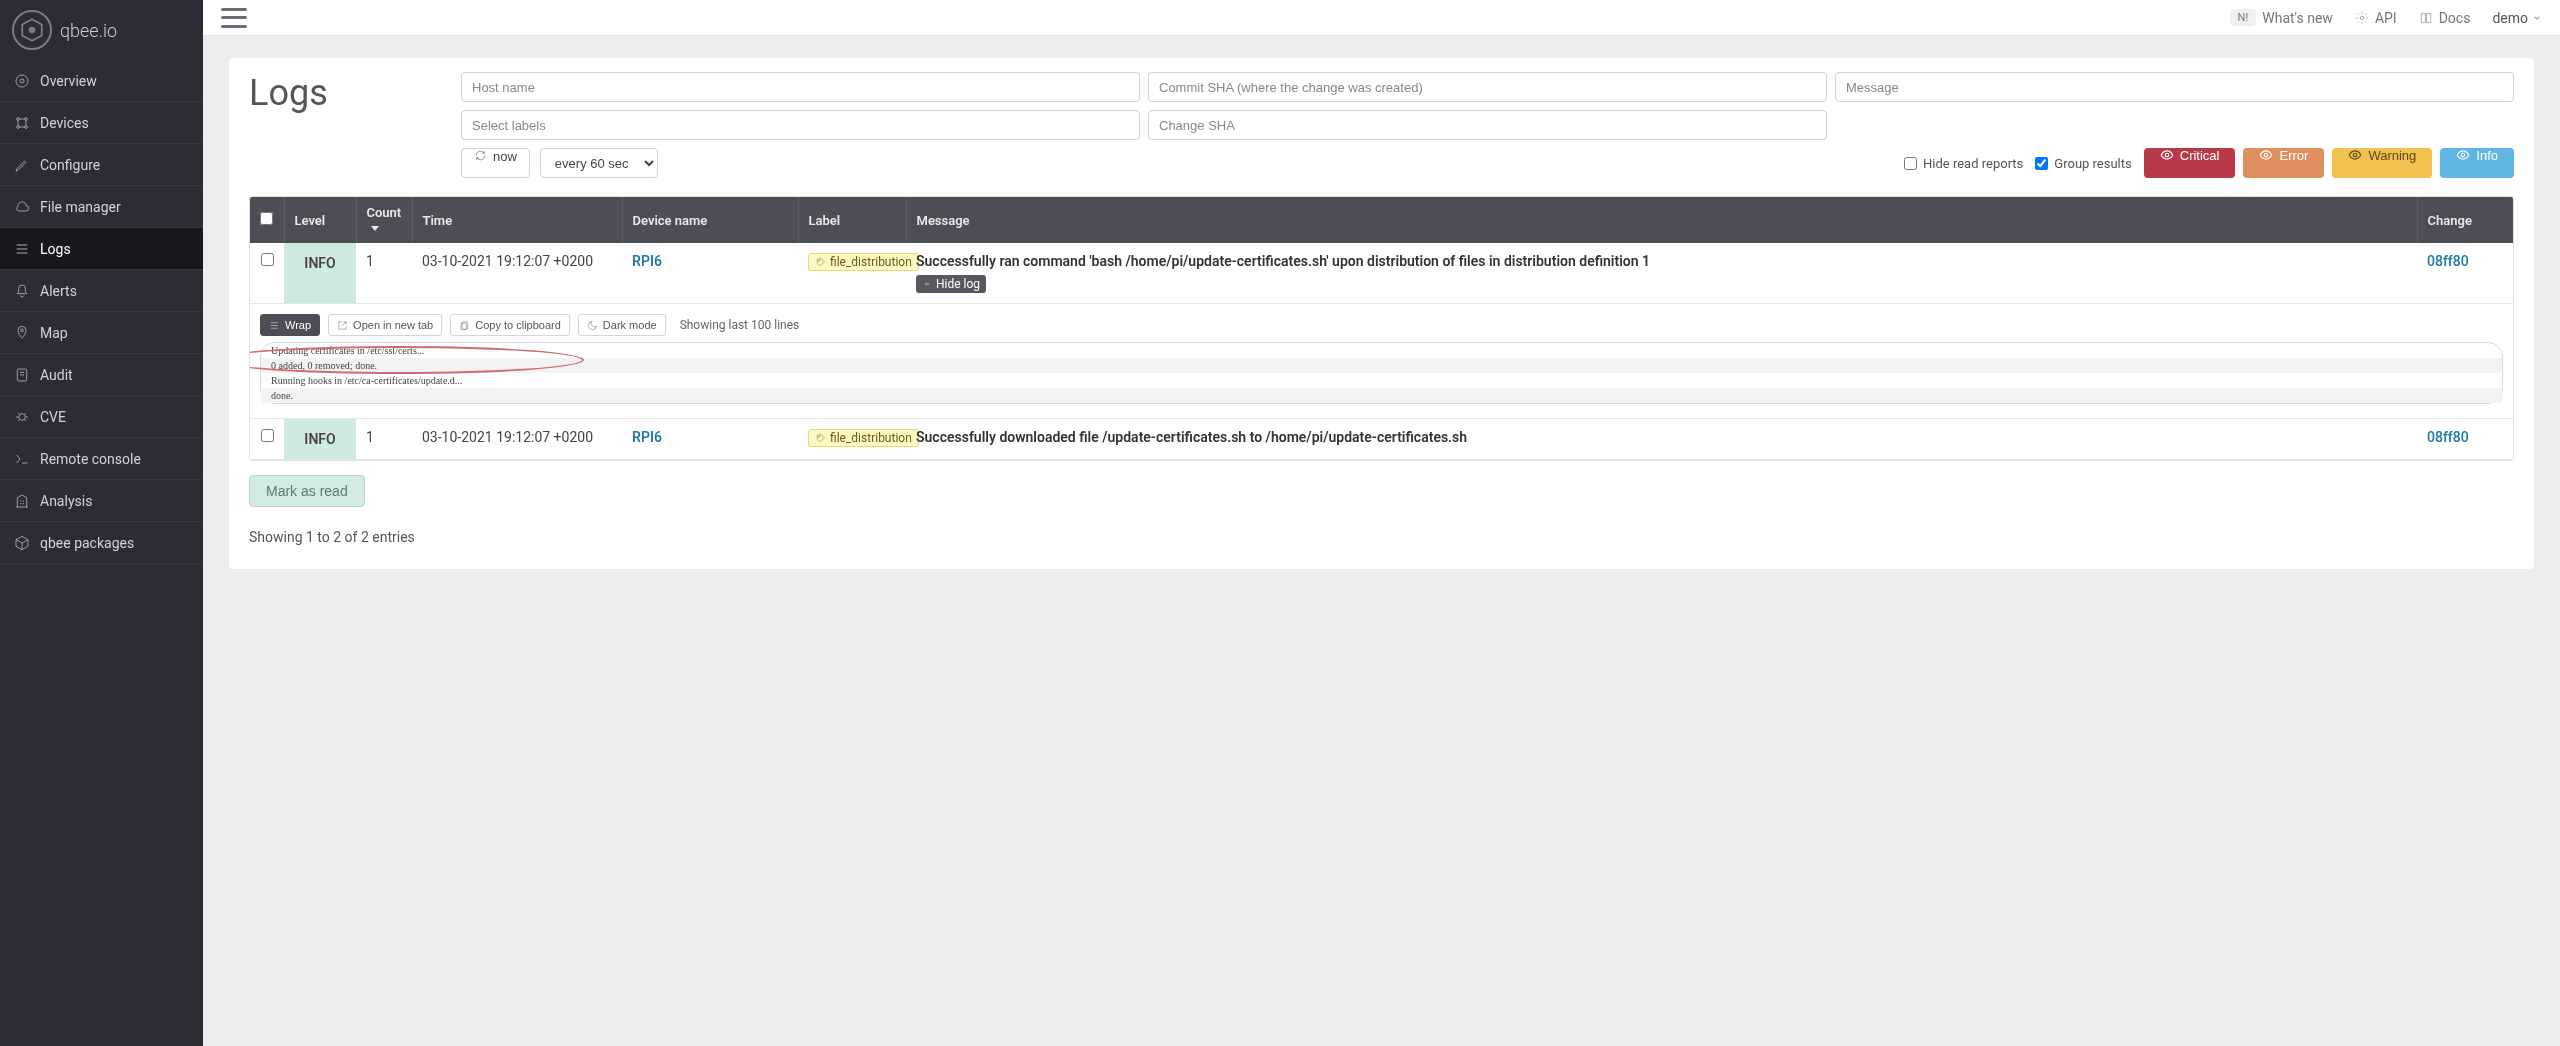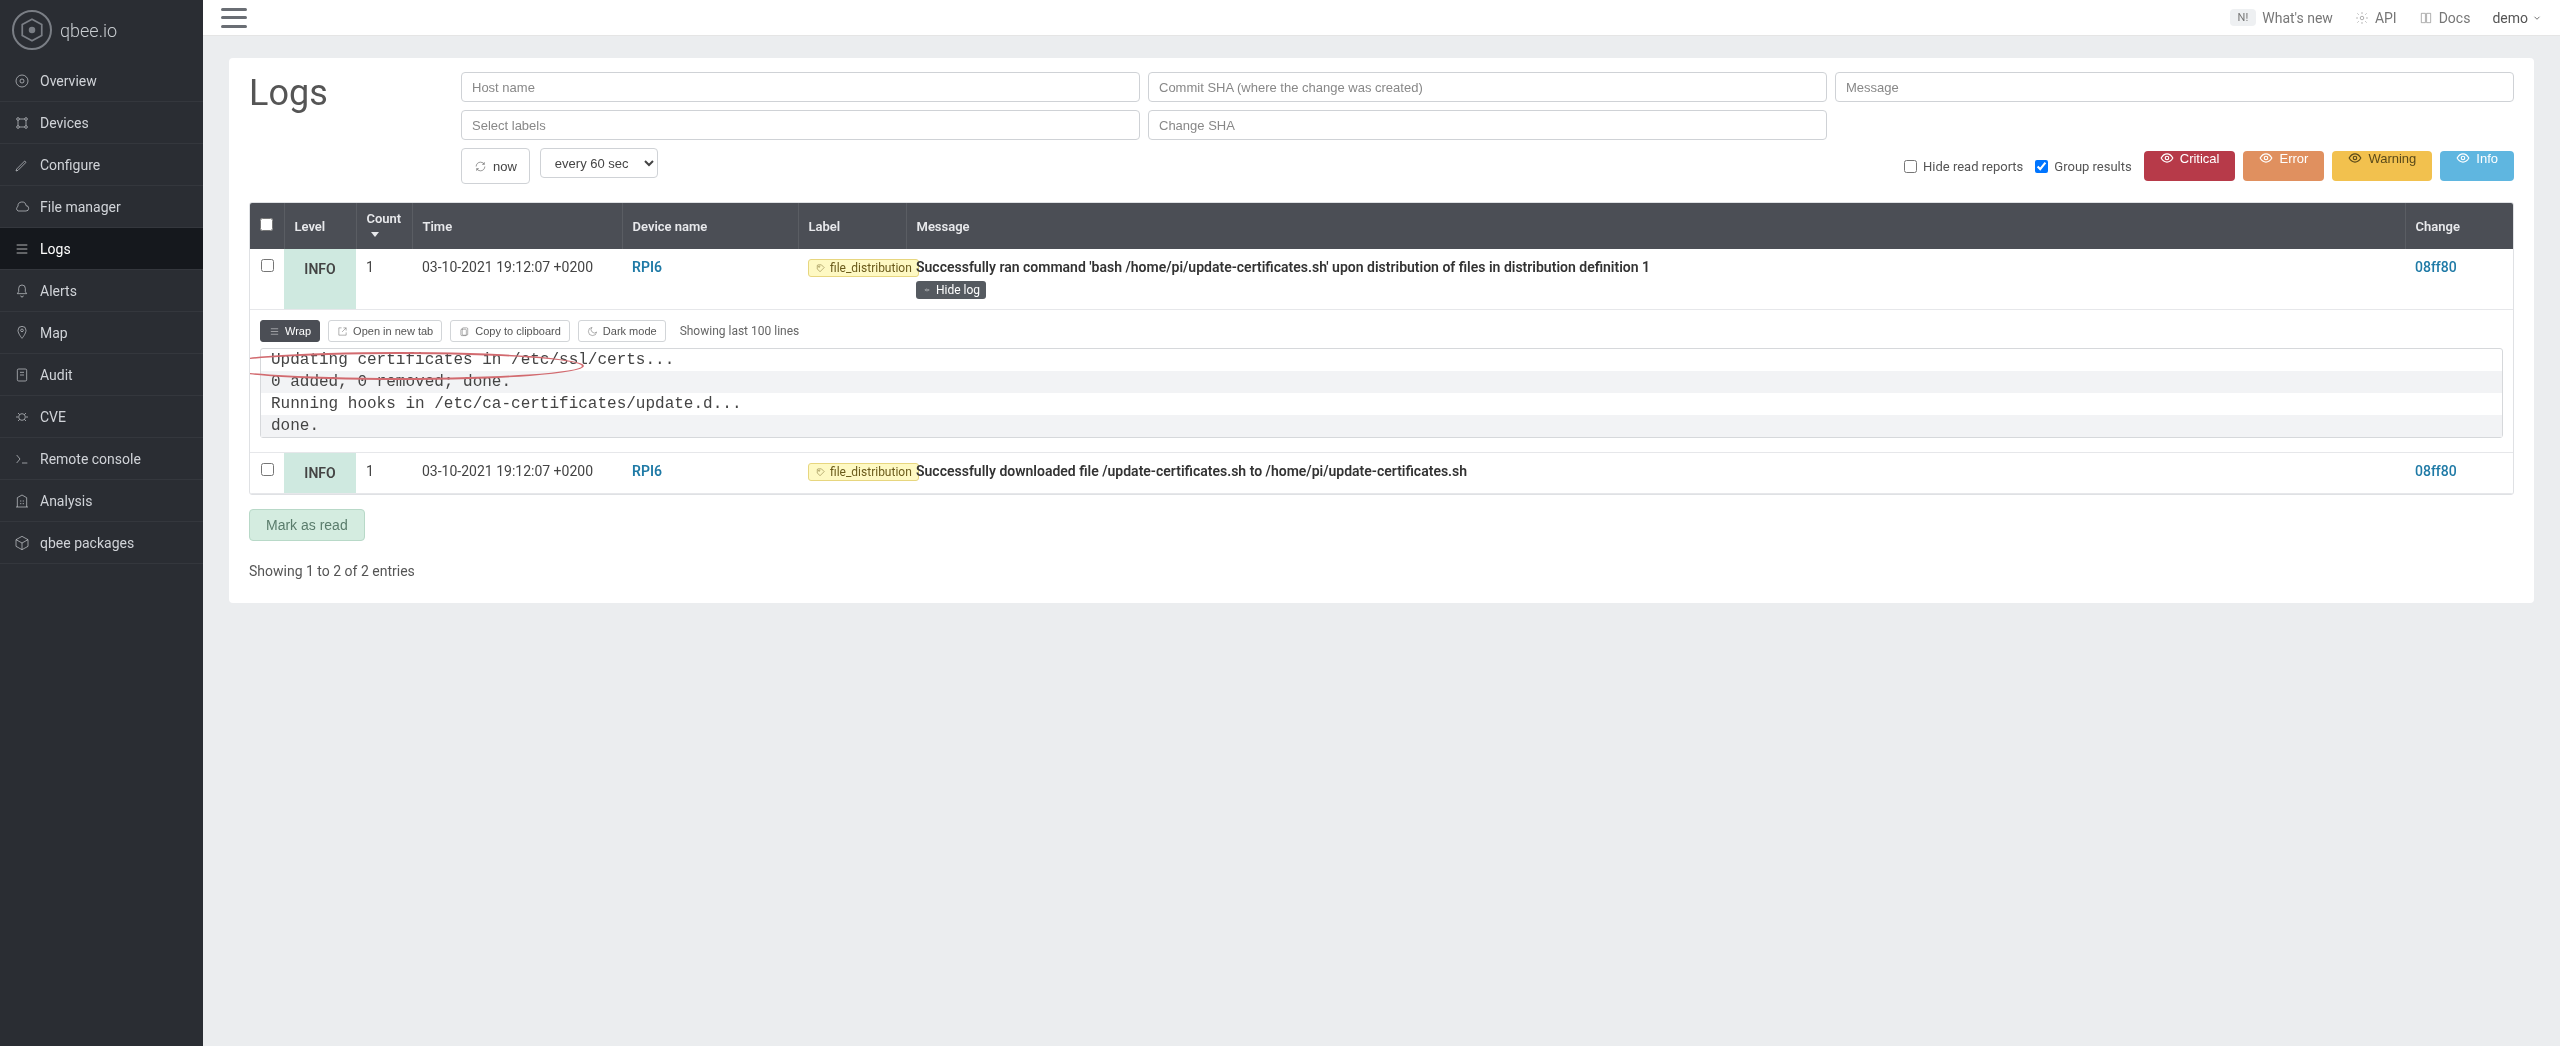--- a/index.html
+++ b/index.html
@@ -206,29 +206,28 @@
   align-items: center;
   gap: 12px;
   margin-top: 8px;
 }
 .filters-row2 .left-group {
   margin-left: 212px;
   display: flex;
   gap: 10px;
 }
 .btn {
-  height: 36px;
+  height: 30px;
   border: 1px solid #cfd2d6;
   border-radius: 4px;
   background: #fff;
   padding: 0 12px;
   font-size: 13px;
   color: #444;
   display: inline-flex;
-  align-items: center;
   gap: 6px;
   cursor: pointer;
 }
 .btn svg { width: 13px; height: 13px; stroke: currentColor; fill: none; }
 .select-wrap {
   position: relative;
   display: inline-flex;
 }
 .filters-row2 .spacer { flex: 1; }
 .check-row {
@@ -293,21 +292,21 @@
   vertical-align: top;
   border-bottom: 1px solid #e6e7ea;
 }
 .col-check { width: 34px; text-align: center; }
 .col-level { width: 72px; }
 .col-count { width: 56px; }
 .col-time { width: 210px; }
 .col-device { width: 176px; }
 .col-label { width: 108px; }
 .col-msg { }
-.col-change { width: 108px; margin-left: 36px; }
+.col-change { width: 96px; margin-left: 36px; }
 
 .level-cell {
   background: #cfe9e0;
   font-weight: 600;
   color: #1d5b4d;
   text-align: center;
 }
 .level-info-pill {
   display: inline-block;
   padding: 2px 4px;
@@ -383,23 +382,23 @@
   color: #fff;
   border-color: #4b4e55;
 }
 .showing-lines {
   font-size: 12px;
   color: #666;
   margin-left: 6px;
 }
 .log-output {
   border: 1px solid #d6d8db;
-  border-radius: 3px;
-  font-family: Liberation Mono, monospace;
-  font-size: 16px;
+  border-radius: 15px;
+  font-family: Liberation Serif, serif;
+  font-size: 10px;
 }
 .log-output .log-line {
   padding: 2px 10px;
 }
 .log-output .log-line:nth-child(even) {
   background: #f2f3f5;
 }
 .annot-oval {
   position: absolute;
   border: 2px solid #d26a6f;

